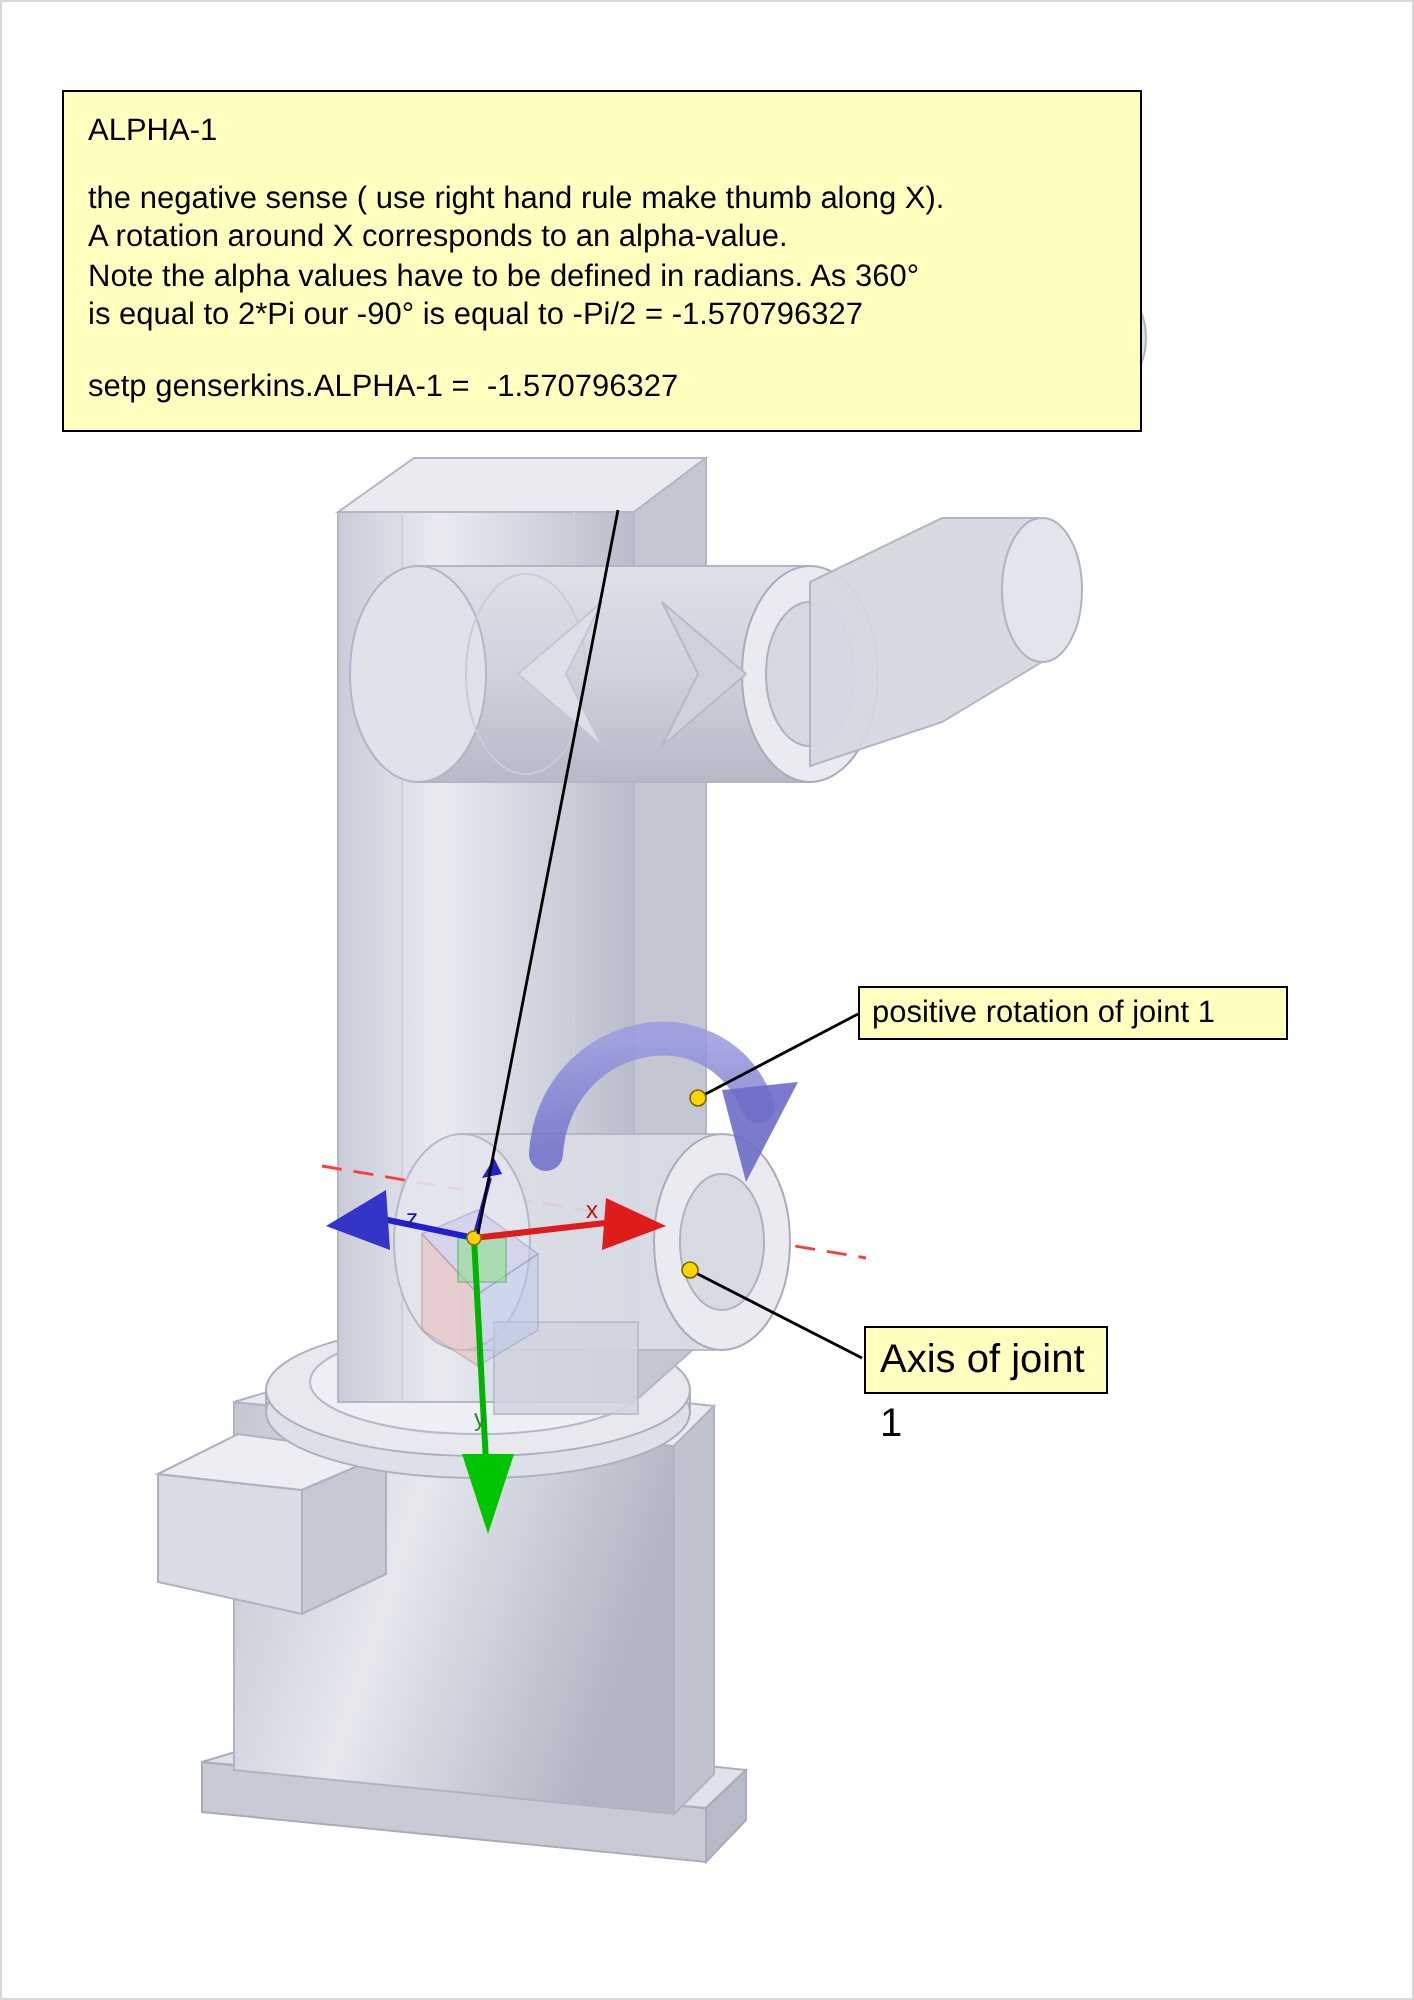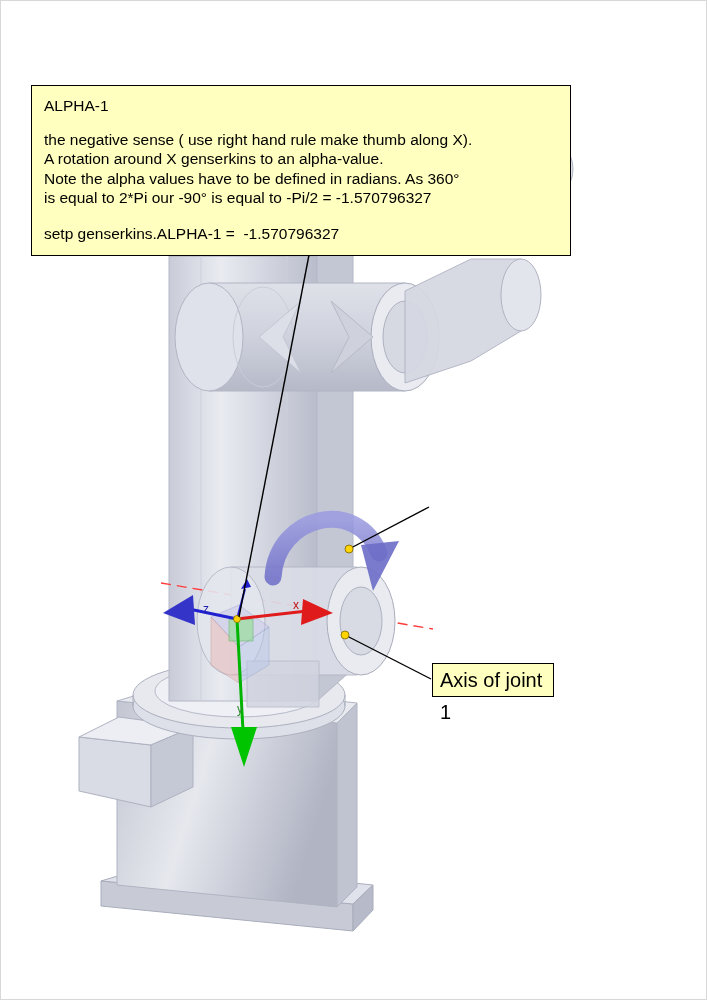--- a/index.html
+++ b/index.html
@@ -38,21 +38,20 @@
     color: #000000;
   }
 
   #alpha-note {
     left: 30px;
     top: 44px;
     width: 540px;
     padding: 10px 12px 12px 12px;
     font-size: 15.5px;
     line-height: 19.5px;
-    margin-top: 40px;
   }
   #alpha-note .note-title {
     margin-bottom: 14px;
   }
   #alpha-note .note-line {
     white-space: pre;
   }
   #alpha-note .note-setp {
     margin-top: 16px;
     white-space: pre;
@@ -206,22 +205,23 @@
       <circle cx="348" cy="548" r="4" fill="#ffd400" stroke="#7a6500" stroke-width="0.8"></circle>
 
       <line x1="430" y1="678" x2="344" y2="634" stroke="#000000" stroke-width="1.4"></line>
       <circle cx="344" cy="634" r="4" fill="#ffd400" stroke="#7a6500" stroke-width="0.8"></circle>
     </g>
   </svg>
 
   <div class="callout" id="alpha-note">
     <div class="note-title">ALPHA-1</div>
     <div class="note-line">the negative sense ( use right hand rule make thumb along X).</div>
-    <div class="note-line">A rotation around X genserkins to an alpha-value.</div>
+    <div class="note-line">A rotation around X corresponds to an alpha-value.</div>
     <div class="note-line">Note the alpha values have to be defined in radians. As 360°</div>
     <div class="note-line">is equal to 2*Pi our -90° is equal to -Pi/2 = -1.570796327</div>
     <div class="note-setp">setp genserkins.ALPHA-1 =  -1.570796327</div>
   </div>
 
+  <div class="callout" id="positive-rotation-label">positive rotation of joint 1</div>
 
   <div class="callout" id="axis-joint-label">Axis of joint 1</div>
 
 </div>
 
 </body></html>

